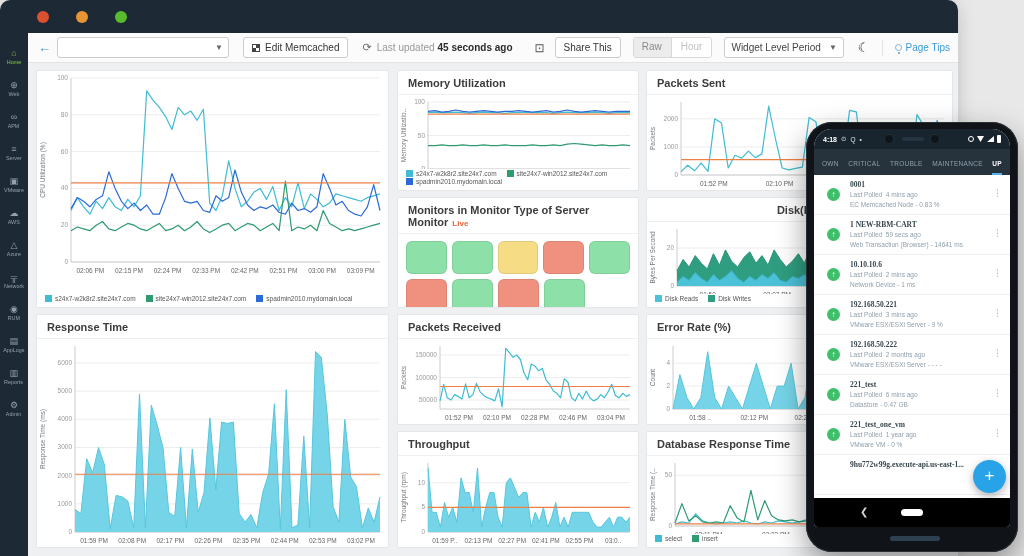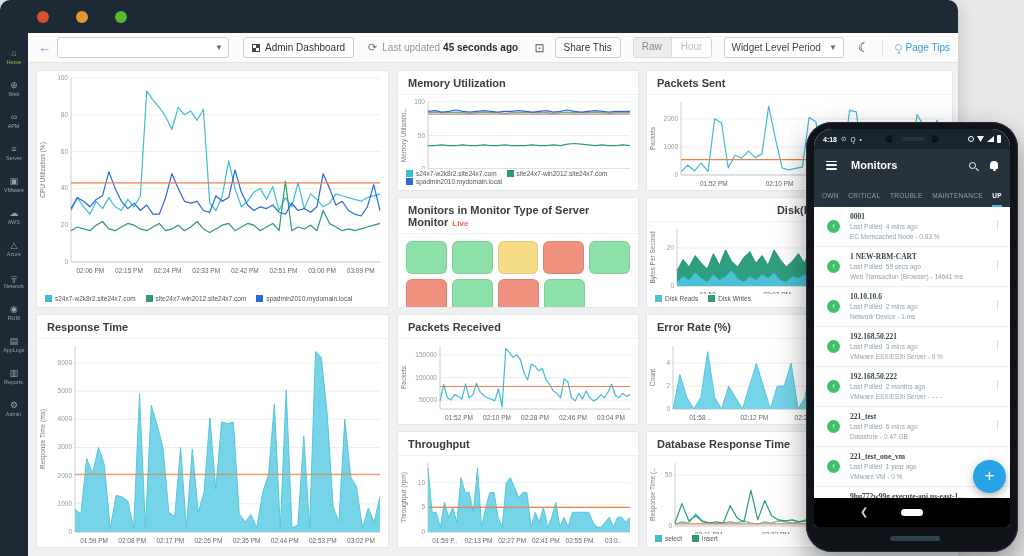--- a/index.html
+++ b/index.html
@@ -192,21 +192,21 @@
     </div>
 
   <div class="toolbar">
     <span class="tb-back">←</span>
     <div class="tb-select">
       <span></span>
       <span class="caret">▼</span>
     </div>
     <div class="tb-btn">
       <span class="grid-ic"></span>
-      <span>Admin Dashboard</span>
+      <span>Edit Memcached</span>
     </div>
     <div class="tb-updated">
       <span class="refresh-ic">⟳</span>
       <span>Last updated</span>
       <b>45 seconds ago</b>
     </div>
     <div class="tb-right">
       <span class="mon-ic">⊡</span>
       <div class="tb-btn" style="margin-left:0">
         <span>Share This</span>
@@ -509,32 +509,20 @@
       <span class="cam" style="left:70px"></span>
       <span class="cam" style="left:116px"></span>
       <span class="speaker"></span>
       <span class="p-status-r">
         <span class="dsave"></span>
         <span class="wifi"></span>
         <span class="signal"></span>
         <span class="batt"></span>
       </span>
     </div>
-    <div class="p-appbar">
-      <span class="burger">
-          <i></i>
-          <i></i>
-          <i></i>
-        </span>
-      <span class="p-title">Monitors</span>
-      <span class="p-appbar-r">
-        <span class="sicon"></span>
-        <span class="bell"></span>
-      </span>
-    </div>
     <div class="p-tabs" id="p-tabs">
         <span class="p-tab">OWN</span>
         <span class="p-tab">CRITICAL</span>
         <span class="p-tab">TROUBLE</span>
         <span class="p-tab">MAINTENANCE</span>
         <span class="p-tab active">UP</span>
       </div>
     <div class="p-list" id="p-list">
         <div class="p-item">
           <span class="badge">↑</span>

